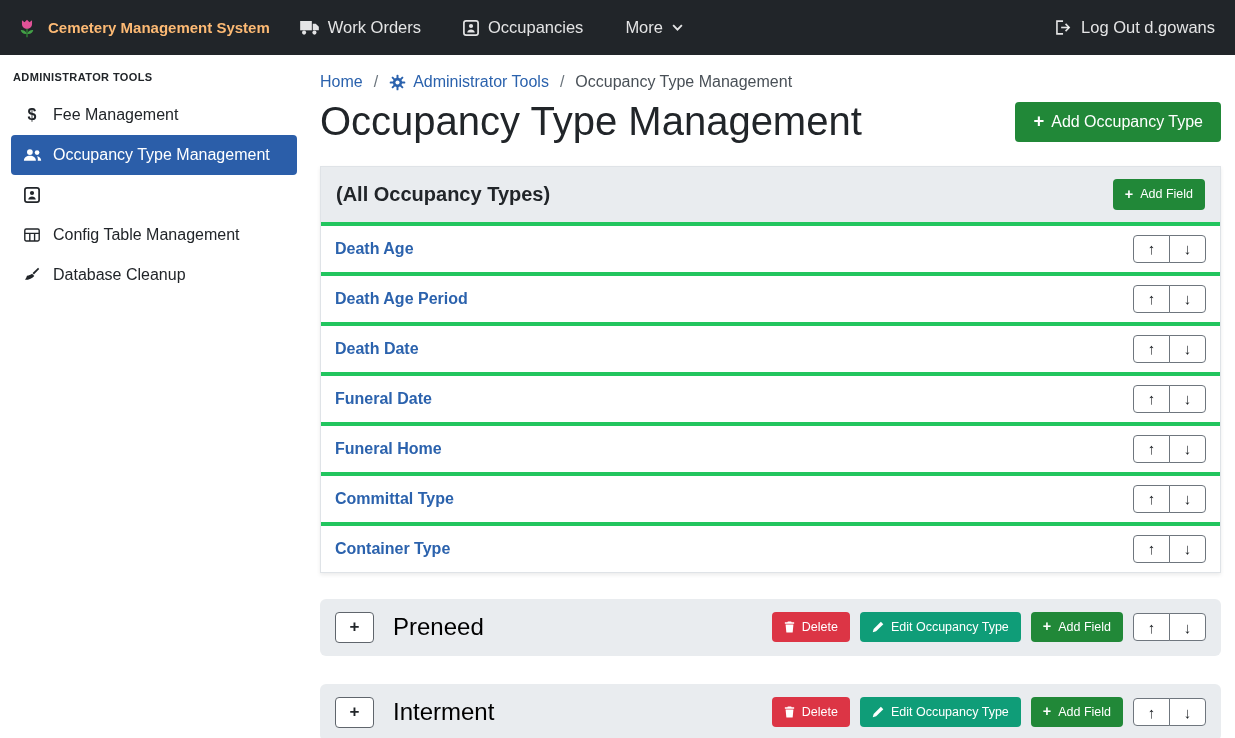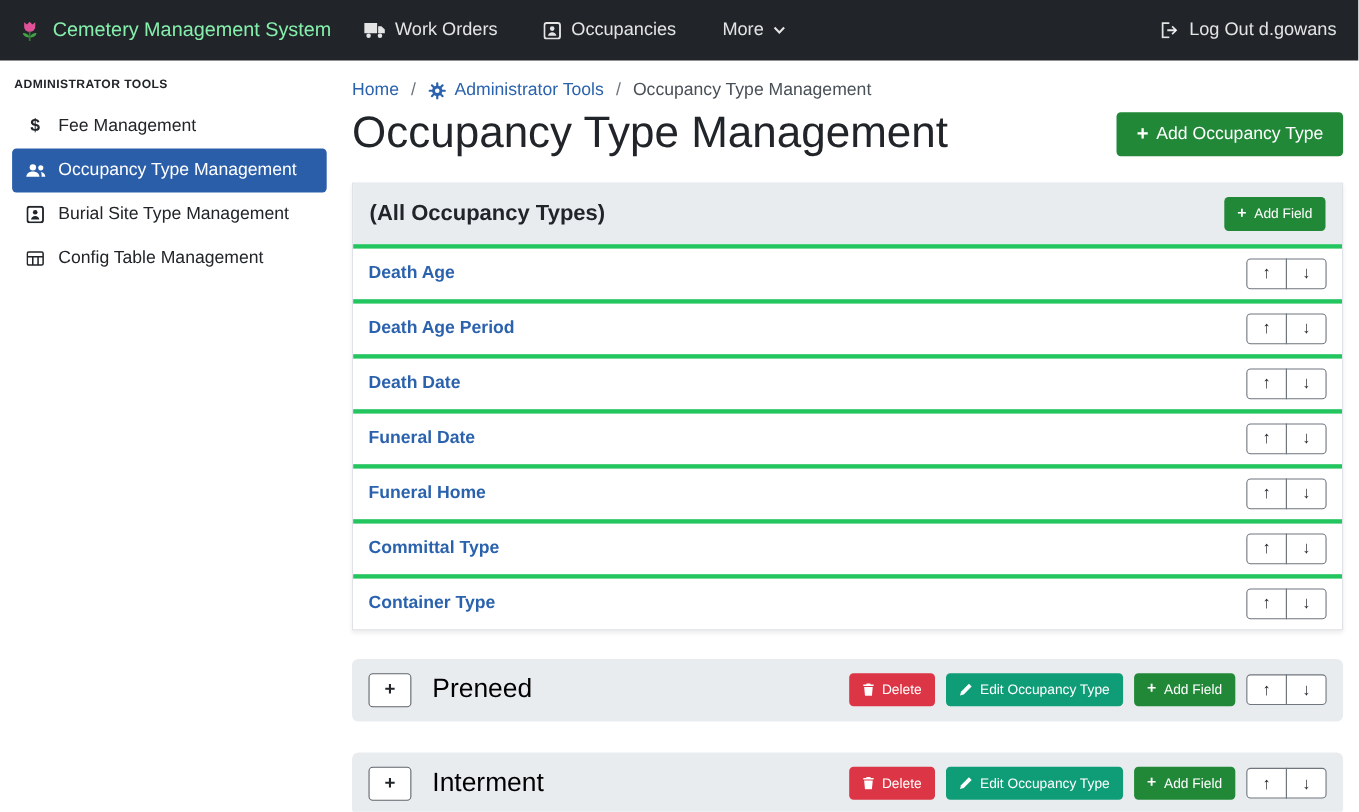--- a/index.html
+++ b/index.html
@@ -9,21 +9,21 @@
     font-family:"Liberation Sans","DejaVu Sans",sans-serif;
     background:#fff; color:#212529;
   }
 
   
   .navbar {
     height:55px; background:#212529; display:flex; align-items:center;
     padding:0 16px;
   }
   .logo { display:flex; align-items:center; }
-  .brand { color:#86efac; font-weight:400; font-size:18px; margin:0 30px 0 10px; white-space:nowrap; }
+  .brand { color:#fdba74; font-weight:700; font-size:15px; margin:0 30px 0 10px; white-space:nowrap; }
   .nav-link {
     display:flex; align-items:center; gap:9px; color:rgba(255,255,255,.88);
     font-size:16.5px; text-decoration:none; margin-right:42px; cursor:pointer; white-space:nowrap;
   }
   .nav-link.logout { margin-left:auto; margin-right:4px; }
 
   
   .body-row { display:flex; height:683px; }
   .sidebar { width:308px; flex-shrink:0; padding:14px 11px 0; }
   .side-heading { font-size:11px; font-weight:700; letter-spacing:.4px; color:#212529; padding:2px 2px 12px; }
@@ -180,33 +180,41 @@
       </div>
 
       <div class="side-item">
         <span class="side-icon">
           <svg viewBox="0 0 16 16" width="16" height="16">
             <rect x="0.9" y="0.9" width="14.2" height="14.2" rx="2.2" fill="none" stroke="currentColor" stroke-width="1.7"></rect>
             <circle cx="8" cy="6" r="2.1" fill="currentColor"></circle>
             <path d="M4.2 12.6c.3-2 1.9-3.2 3.8-3.2s3.5 1.2 3.8 3.2z" fill="currentColor"></path>
           </svg>
         </span>
-        <span>Burial Site Type Management</span>
       </div>
 
       <div class="side-item">
         <span class="side-icon">
           <svg viewBox="0 0 16 16" width="16" height="16" fill="none" stroke="currentColor" stroke-width="1.4">
             <rect x="0.8" y="2" width="14.4" height="12" rx="1.4"></rect>
             <path d="M.8 6.4h14.4M5.8 6.4V14M10.6 6.4V14"></path>
           </svg>
         </span>
         <span>Config Table Management</span>
       </div>
 
+      <div class="side-item">
+        <span class="side-icon">
+          <svg viewBox="0 0 16 16" width="16" height="16" fill="currentColor">
+            <path d="M15.2 1.9L14.1.8 8.6 6.1l1.3 1.3z"></path>
+            <path d="M8.1 6.7l2.2 2.2c-1.6 2.4-5.3 3.9-9.3 3.9 1-1.2 1.7-2.5 2-4 1.8-.3 3.7-1 5.1-2.1z"></path>
+          </svg>
+        </span>
+        <span>Database Cleanup</span>
+      </div>
     </aside>
 
     <main class="main">
 
       <nav class="breadcrumb">
         <a>Home</a>
         <span class="sep">/</span>
         <a>
           <span>
             <svg viewBox="0 0 24 24" width="17" height="17" fill="currentColor">

